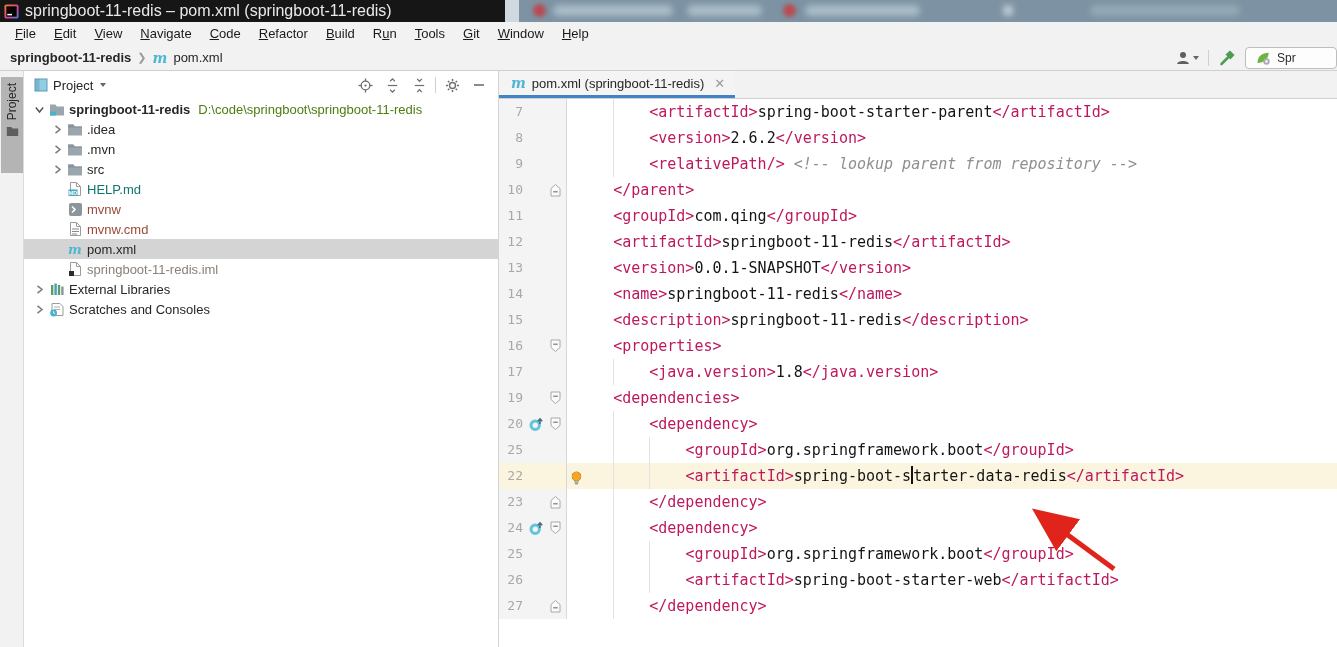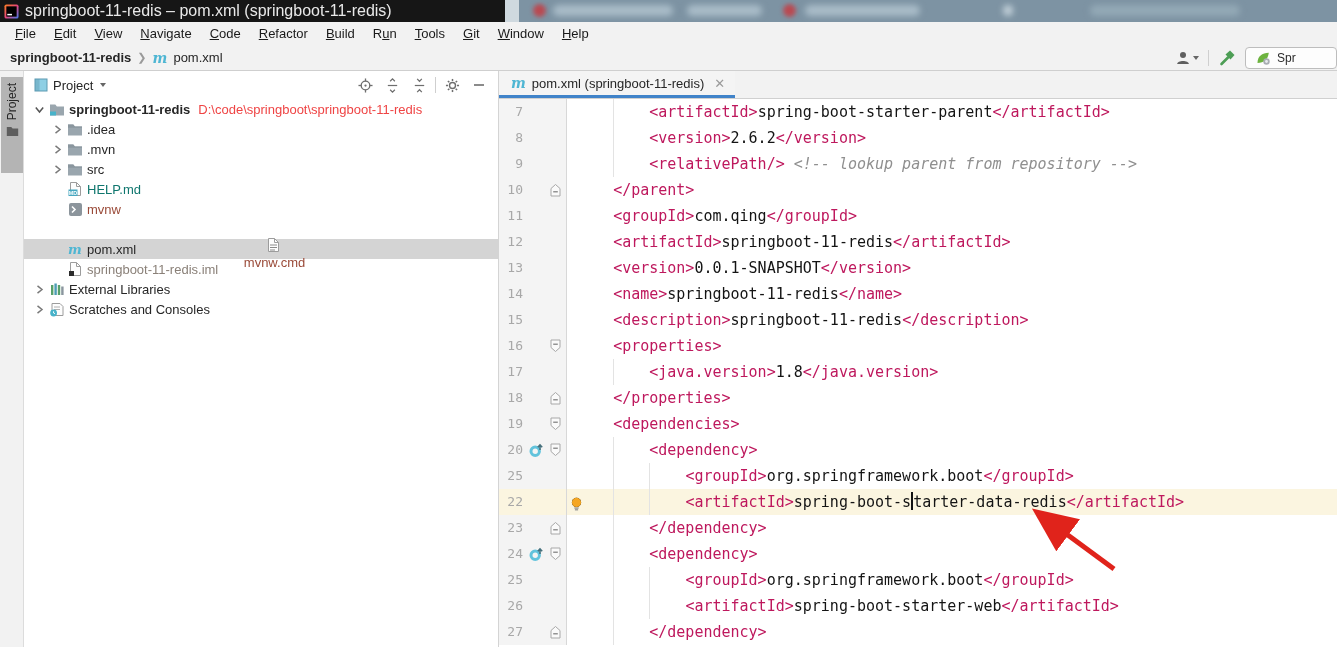--- a/index.html
+++ b/index.html
@@ -43,21 +43,21 @@
   .panel-header { height:28px; display:flex; align-items:center; padding:0 8px 0 10px; font-size:13px; color:#262626; gap:5px; }
   .panel-header .spacer { flex:1; }
   .ph-ic { display:flex; align-items:center; justify-content:center; width:22px; height:22px; }
   .tree { font-size:13px; color:#262626; }
   .tree-row { height:20px; display:flex; align-items:center; white-space:nowrap; }
   .tree-row.selected { background:#d4d4d4; }
   .tree-row .chev { width:18px; display:flex; justify-content:center; flex:0 0 18px; }
   .tree-row .ticon { width:18px; display:flex; justify-content:center; flex:0 0 18px; }
   .tree-row .tlabel { margin-left:3px; }
   .tree-row .tlabel.bold { font-weight:bold; }
-  .tree-row .tpath { margin-left:8px; color:#ef4444; }
+  .tree-row .tpath { margin-left:8px; color:#4d7c0f; }
 
   
   .editor { flex:1 1 auto; display:flex; flex-direction:column; background:#fff; overflow:hidden; }
   .tabbar { height:28px; background:#f2f2f2; border-bottom:1px solid #d0d0d0; display:flex; align-items:stretch; }
   .tab { display:flex; align-items:center; gap:6px; padding:0 10px 0 12px; border-bottom:3px solid #4083c9; font-size:13px; color:#262626; background:#f4f4f4; }
   .tab .close-x { color:#9a9a9a; font-size:13px; margin-left:4px; }
 
   .code-area { position:relative; flex:1; overflow:hidden; font-family:"DejaVu Sans Mono", monospace; font-size:15px; }
   .cline { display:flex; height:26px; line-height:26px; }
   .cell-num { width:28px; flex:0 0 28px; background:#f4f4f4; color:#a8a8a8; text-align:right; padding-right:4px; font-size:13px; }
@@ -290,21 +290,21 @@
           <div class="tree-row" style="padding-left: 24px;">
             <span class="chev"></span>
             <span class="ticon">
               <svg width="15" height="15" viewBox="0 0 15 15">
                 <rect x="1" y="1" width="13" height="13" rx="2" fill="#8c959c"></rect>
                 <polyline points="4,4.5 7,7.5 4,10.5" fill="none" stroke="#fff" stroke-width="1.6"></polyline>
               </svg>
             </span>
             <span class="tlabel" style="color: rgb(154, 74, 56);">mvnw</span>
           </div>
-          <div class="tree-row" style="padding-left: 24px; flex-direction: column;">
+          <div class="tree-row" style="padding-left: 24px;">
             <span class="chev"></span>
             <span class="ticon">
               <svg width="15" height="16" viewBox="0 0 15 16">
                 <path d="M2.5,1.5 h6 l4,4 v9 h-10 z" fill="#fdfdfd" stroke="#9c9c9c"></path>
                 <path d="M8.5,1.5 v4 h4" fill="none" stroke="#9c9c9c"></path>
                 <g stroke="#8a8a8a">
                   <line x1="4" y1="8" x2="11" y2="8"></line>
                   <line x1="4" y1="10.5" x2="11" y2="10.5"></line>
                   <line x1="4" y1="13" x2="9" y2="13"></line>
                 </g>
@@ -449,31 +449,20 @@
             </div>
             <div class="cell-code"><span class="sx">    </span><span class="st">&lt;properties&gt;</span></div>
           </div>
           <div class="cline">
             <div class="cell-num">17</div>
             <div class="cell-ic"></div>
             <div class="cell-fold"></div>
             <div class="cell-code"><div class="iguide" style="left: 46.12px;"></div><span class="sx">        </span><span class="st">&lt;java.version&gt;</span><span class="sx">1.8</span><span class="st">&lt;/java.version&gt;</span></div>
           </div>
           <div class="cline">
-            <div class="cell-num">18</div>
-            <div class="cell-ic"></div>
-            <div class="cell-fold">
-              <svg width="11" height="14" viewBox="0 0 11 14">
-                <path d="M1,13 h9 V5.5 L5.5,1.5 L1,5.5 z" fill="#fafafa" stroke="#a8a8a8"></path>
-                <line x1="3.2" y1="8.8" x2="7.8" y2="8.8" stroke="#7a7a7a" stroke-width="1.2"></line>
-              </svg>
-            </div>
-            <div class="cell-code"><span class="sx">    </span><span class="st">&lt;/properties&gt;</span></div>
-          </div>
-          <div class="cline">
             <div class="cell-num">19</div>
             <div class="cell-ic"></div>
             <div class="cell-fold">
               <svg width="11" height="14" viewBox="0 0 11 14">
                 <path d="M1,1 h9 v7.5 L5.5,12.5 L1,8.5 z" fill="#fafafa" stroke="#a8a8a8"></path>
                 <line x1="3.2" y1="5.2" x2="7.8" y2="5.2" stroke="#7a7a7a" stroke-width="1.2"></line>
               </svg>
             </div>
             <div class="cell-code"><span class="sx">    </span><span class="st">&lt;dependencies&gt;</span></div>
           </div>

